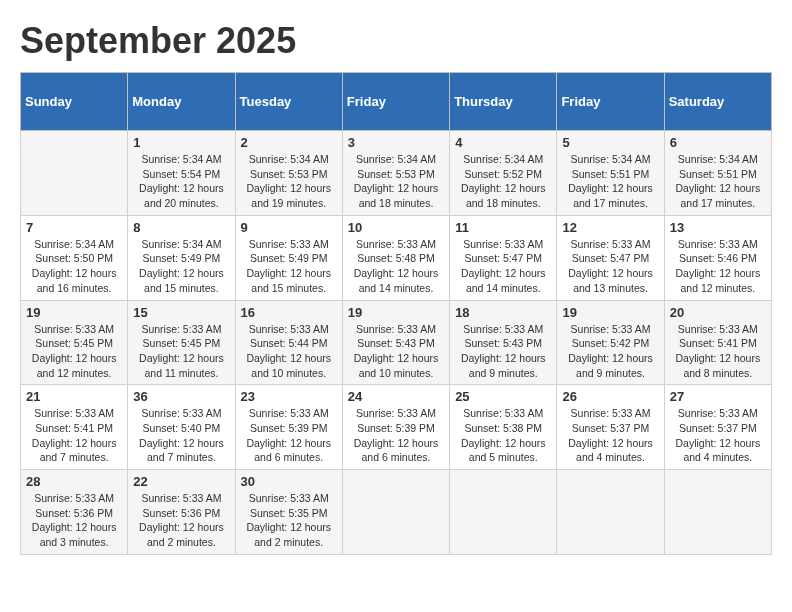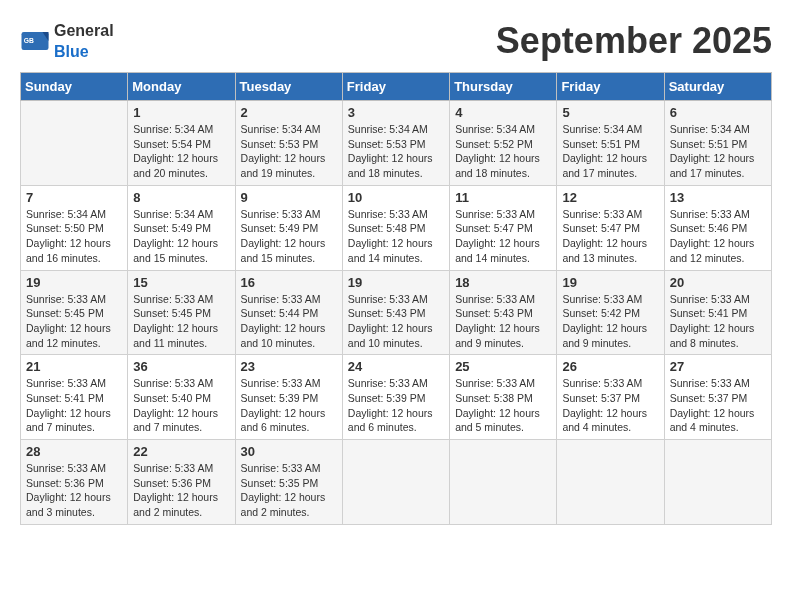--- a/index.html
+++ b/index.html
@@ -43,21 +43,21 @@
       color: #555;
     }
     table {
       width: 100%;
       border-collapse: collapse;
       font-size: 11px;
     }
     thead tr th {
       background-color: #2e6db4;
       color: #fff;
-      padding: 6px 4px;
+      padding: 21px 4px;
       text-align: left;
       font-size: 13px;
       font-weight: bold;
       border: 1px solid #c0c0c0;
     }
     tbody tr td {
       border: 1px solid #d0d0d0;
       vertical-align: top;
       padding: 4px 5px;
       height: 80px;
@@ -73,37 +73,27 @@
       font-weight: bold;
       font-size: 13px;
       color: #333;
       display: block;
       margin-bottom: 2px;
     }
     .day-info {
       font-size: 10.5px;
       color: #333;
       line-height: 1.4;
+      text-align: center;
     }
   </style>
 </head>
 <body>
 
 <div class="header-area">
-  <div class="logo">
-    <svg class="logo-icon" viewBox="0 0 40 40">
-      <rect x="2" y="8" width="36" height="24" rx="3" fill="#2e6db4"></rect>
-      <polygon points="30,8 38,8 38,20" fill="#1a4a8a"></polygon>
-      <text x="5" y="22" fill="white" font-size="9" font-weight="bold">GB</text>
-    </svg>
-    <div>
-      <span class="logo-general">General</span><br>
-      <span class="logo-blue">Blue</span>
-    </div>
-  </div>
   <div class="title-area">
     <div class="month-title">September 2025</div>
   </div>
 </div>
 
 <table>
   <thead>
     <tr>
     <th>Sunday</th>
         <th>Monday</th>

